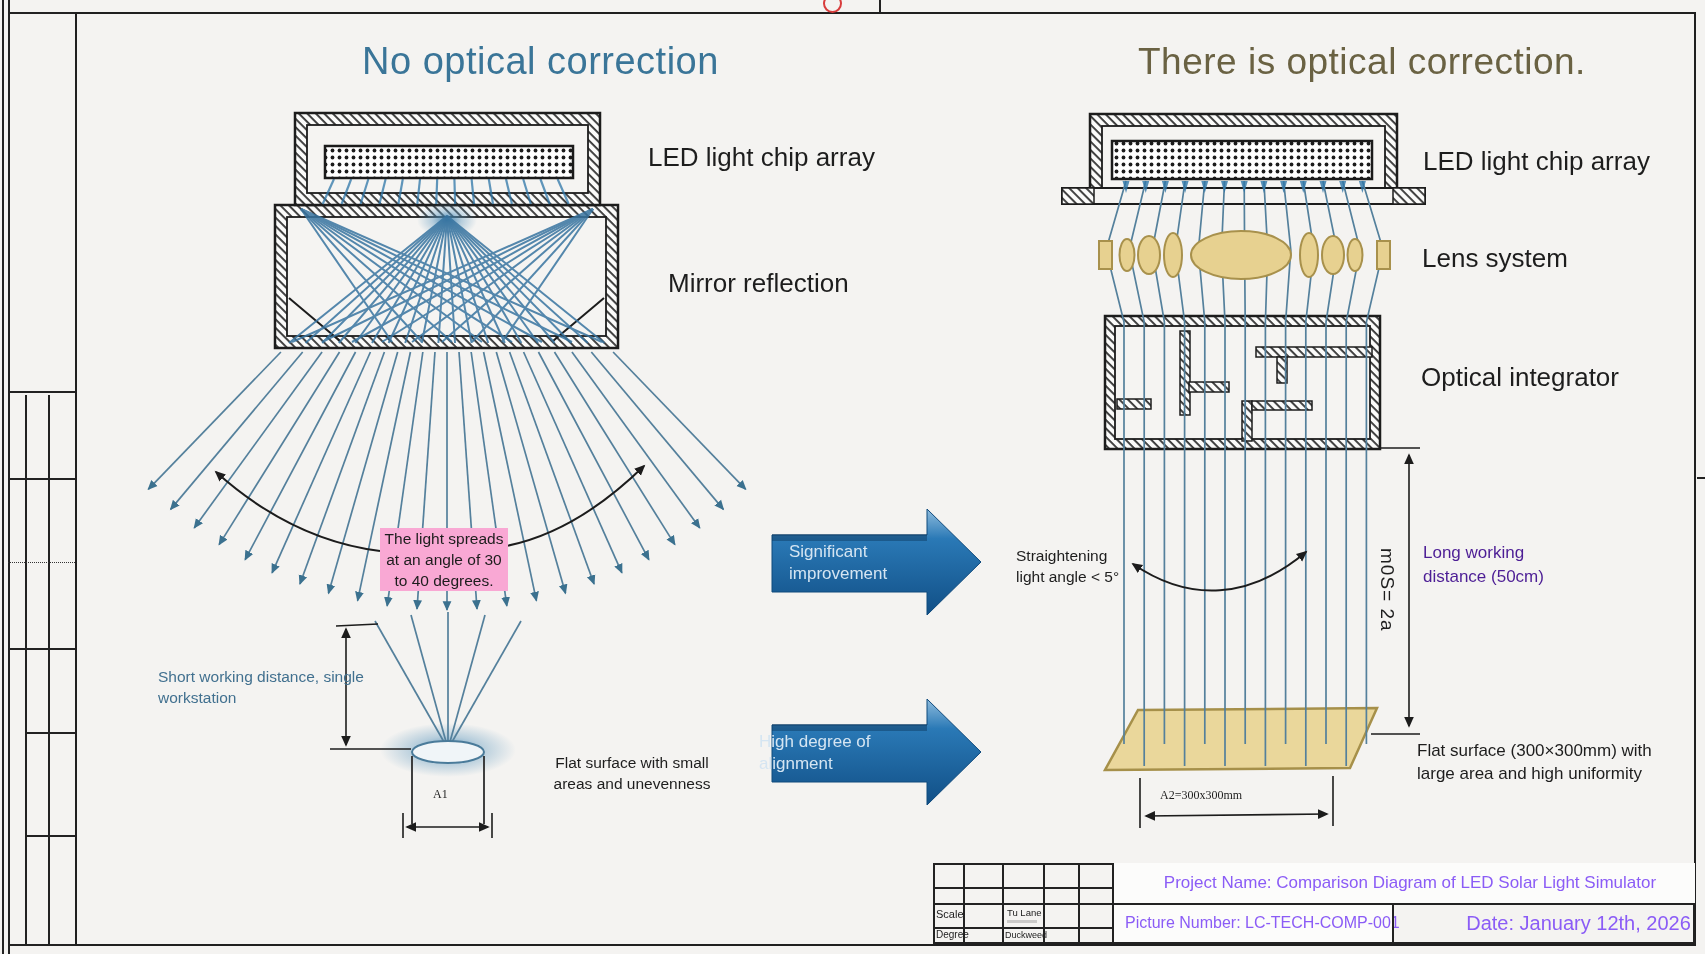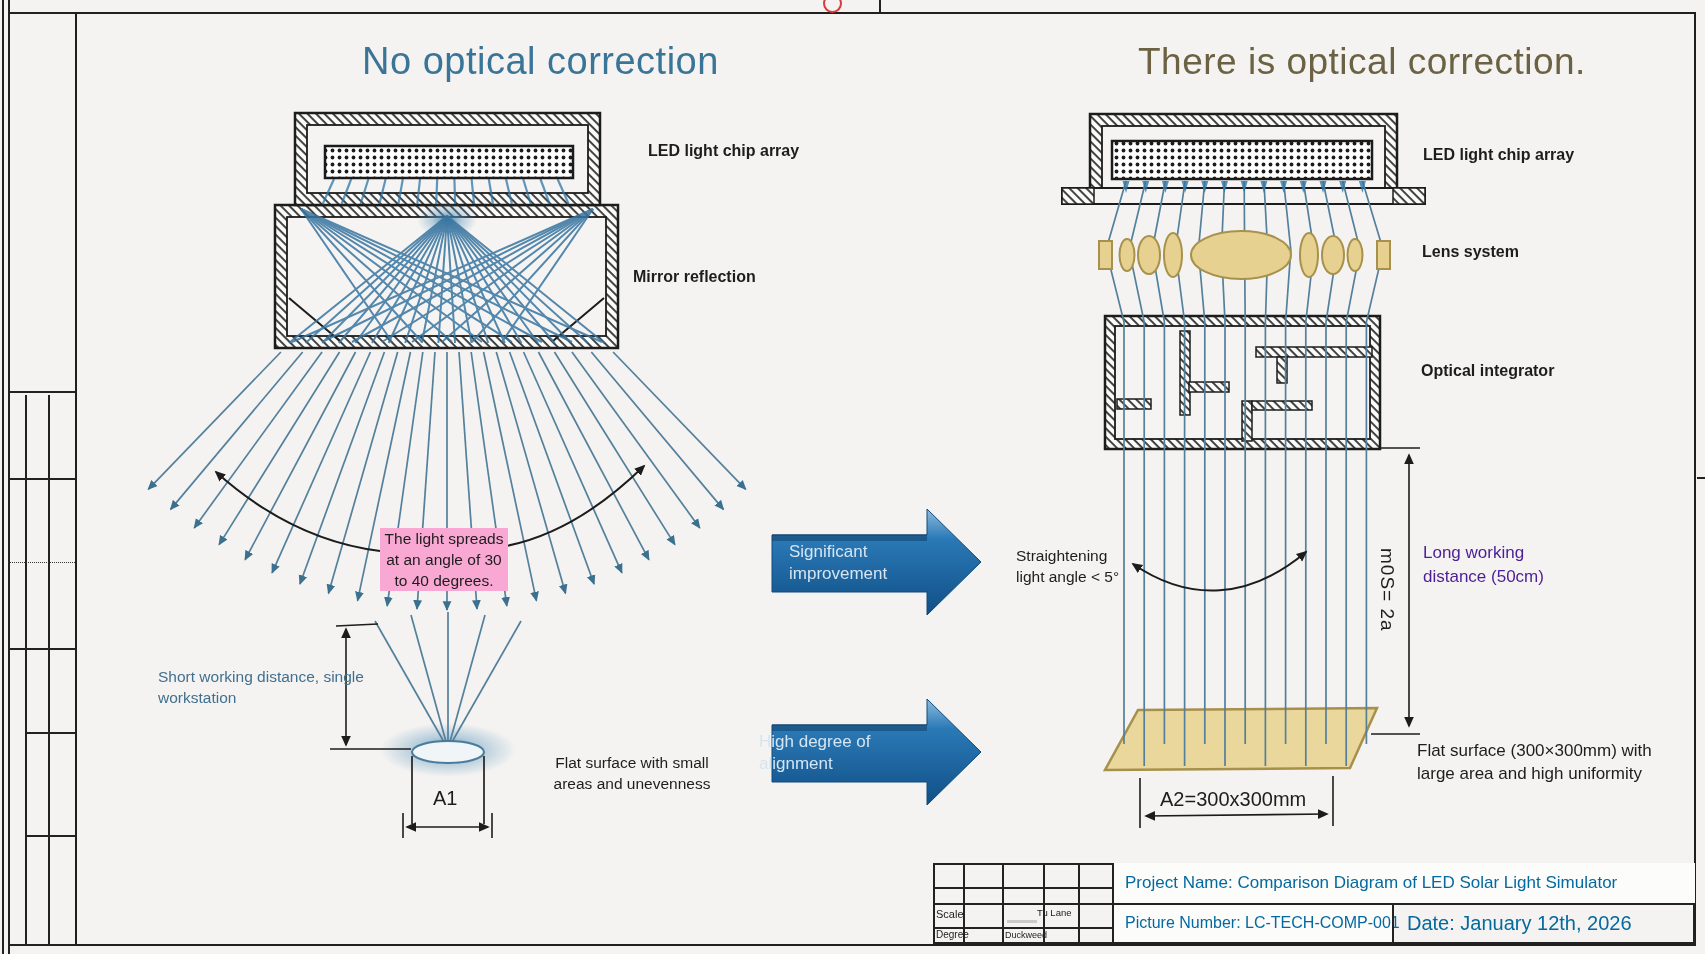--- a/index.html
+++ b/index.html
@@ -1,32 +1,32 @@
 <!DOCTYPE html>
 <html><head>
 <meta charset="utf-8">
 <style>
   html,body{margin:0;padding:0;background:#dddcda;}
   #sheet{position:relative;width:1705px;height:954px;background:#f4f3f1;
          font-family:"Liberation Sans",sans-serif;overflow:hidden;}
   .abs{position:absolute;}
   .lbl{position:absolute;color:#1d1d1d;}
   .title{font-size:38px;letter-spacing:.5px;white-space:nowrap;}
-  .side-label{font-size:16px;white-space:nowrap;font-weight:bold;}
+  .side-label{font-size:26px;white-space:nowrap;}
   .note{font-size:15.5px;line-height:21px;}
   .note-c{text-align:center;}
   .blue-note{color:#41708f;}
   .olive-note{color:#4c1d95;font-size:17px;line-height:24px;}
   .arrow-label{font-size:17px;line-height:22px;color:#d5e5f2;}
-  .dimtxt{font-size:20px;}
+  .dimtxt{font-size:12px;font-family:Liberation Serif, serif;}
   .vline{position:absolute;background:#222;}
   .hline{position:absolute;background:#222;}
   .frame{position:absolute;border:2.5px solid #1f1f1f;}
   .tb-cell{position:absolute;border-left:2px solid #222;box-sizing:border-box;}
-  .tb-text{font-size:17px;color:#0369a1;white-space:nowrap;}
+  .tb-text{font-size:17px;color:#8b5cf6;white-space:nowrap;text-align:center;}
   .mini-lbl{position:absolute;color:#222;white-space:nowrap;}
   svg{position:absolute;left:0;top:0;pointer-events:none;}
   #labels div{pointer-events:none;}
 </style>
 </head>
 <body>
 
 <div id="sheet">
 
   <div>
@@ -282,21 +282,21 @@
       <polygon points="772,725 927,725 927,699 981,752 927,805 927,782 772,782" fill="url(#agrad)" stroke="#0f4a7d" stroke-width="1"></polygon>
       <rect x="772" y="724" width="155" height="7" fill="#0b355c" opacity="0.45"></rect>
     </g>
   </svg>
 
   <div id="labels">
     <div class="lbl title" style="left:362px;top:40px;color:#3a7598;">No optical correction</div>
     <div class="lbl title" style="left:1138px;top:41px;color:#6a6243;font-size:37px;">There is optical correction.</div>
 
     <div class="lbl side-label" style="left:648px;top:142px;">LED light chip array</div>
-    <div class="lbl side-label" style="left:633px;top:268px;">Mirror reflection</div>
+    <div class="lbl side-label" style="left:668px;top:268px;">Mirror reflection</div>
 
     <div class="lbl note note-c" style="left:380px;top:528px;width:128px;background:#f9a8d4;">The light spreads at an angle of 30 to 40 degrees.</div>
     <div class="lbl note blue-note" style="left:158px;top:666px;width:222px;">Short working distance, single workstation</div>
     <div class="lbl note note-c" style="left:548px;top:752px;width:168px;">Flat surface with small areas and unevenness</div>
     <div class="lbl dimtxt" style="left:433px;top:787px;">A1</div>
 
     <div class="lbl arrow-label" style="left:789px;top:541px;width:125px;">Significant improvement</div>
     <div class="lbl arrow-label" style="left:759px;top:731px;width:125px;">High degree of alignment</div>
     <div class="lbl note" style="left:1016px;top:545px;width:118px;">Straightening light angle &lt; 5°</div>
 
@@ -314,21 +314,21 @@
     <div class="vline" style="left:963px;top:863px;width:1.5px;height:81px;"></div>
     <div class="vline" style="left:1002px;top:863px;width:1.5px;height:81px;"></div>
     <div class="vline" style="left:1043px;top:863px;width:1.5px;height:81px;"></div>
     <div class="vline" style="left:1078px;top:863px;width:1.5px;height:81px;"></div>
     <div class="hline" style="left:933px;top:887px;width:179px;height:1.5px;"></div>
     <div class="hline" style="left:933px;top:903px;width:179px;height:1.5px;"></div>
     <div class="hline" style="left:933px;top:927px;width:179px;height:1.5px;"></div>
 
     <div class="mini-lbl" style="left:936px;top:908px;font-size:11px;">Scale</div>
     <div class="mini-lbl" style="left:936px;top:929px;font-size:10px;">Degree</div>
-    <div class="mini-lbl" style="left:1007px;top:907px;font-size:9.5px;margin-left:30px;">Tu Lane</div>
+    <div class="mini-lbl" style="left:1007px;top:907px;font-size:9.5px;">Tu Lane</div>
     <div class="abs" style="left:1007px;top:920px;width:30px;height:3px;background:#999;opacity:.45;"></div>
     <div class="mini-lbl" style="left:1005px;top:930px;font-size:9px;">Duckweed</div>
 
     <div class="tb-cell" style="left:1112px;top:863px;width:583px;height:42px;background:#fcfcfb;border-bottom:2px solid #222;">
       <div class="tb-text" style="margin:10px 0 0 11px;">Project Name: Comparison Diagram of LED Solar Light Simulator</div>
     </div>
     <div class="tb-cell" style="left:1112px;top:905px;width:280px;height:37px;background:#fcfcfb;">
       <div class="tb-text" style="margin:9px 0 0 11px;font-size:16px;">Picture Number: LC-TECH-COMP-001</div>
     </div>
     <div class="tb-cell" style="left:1392px;top:905px;width:358px;height:37px;">

